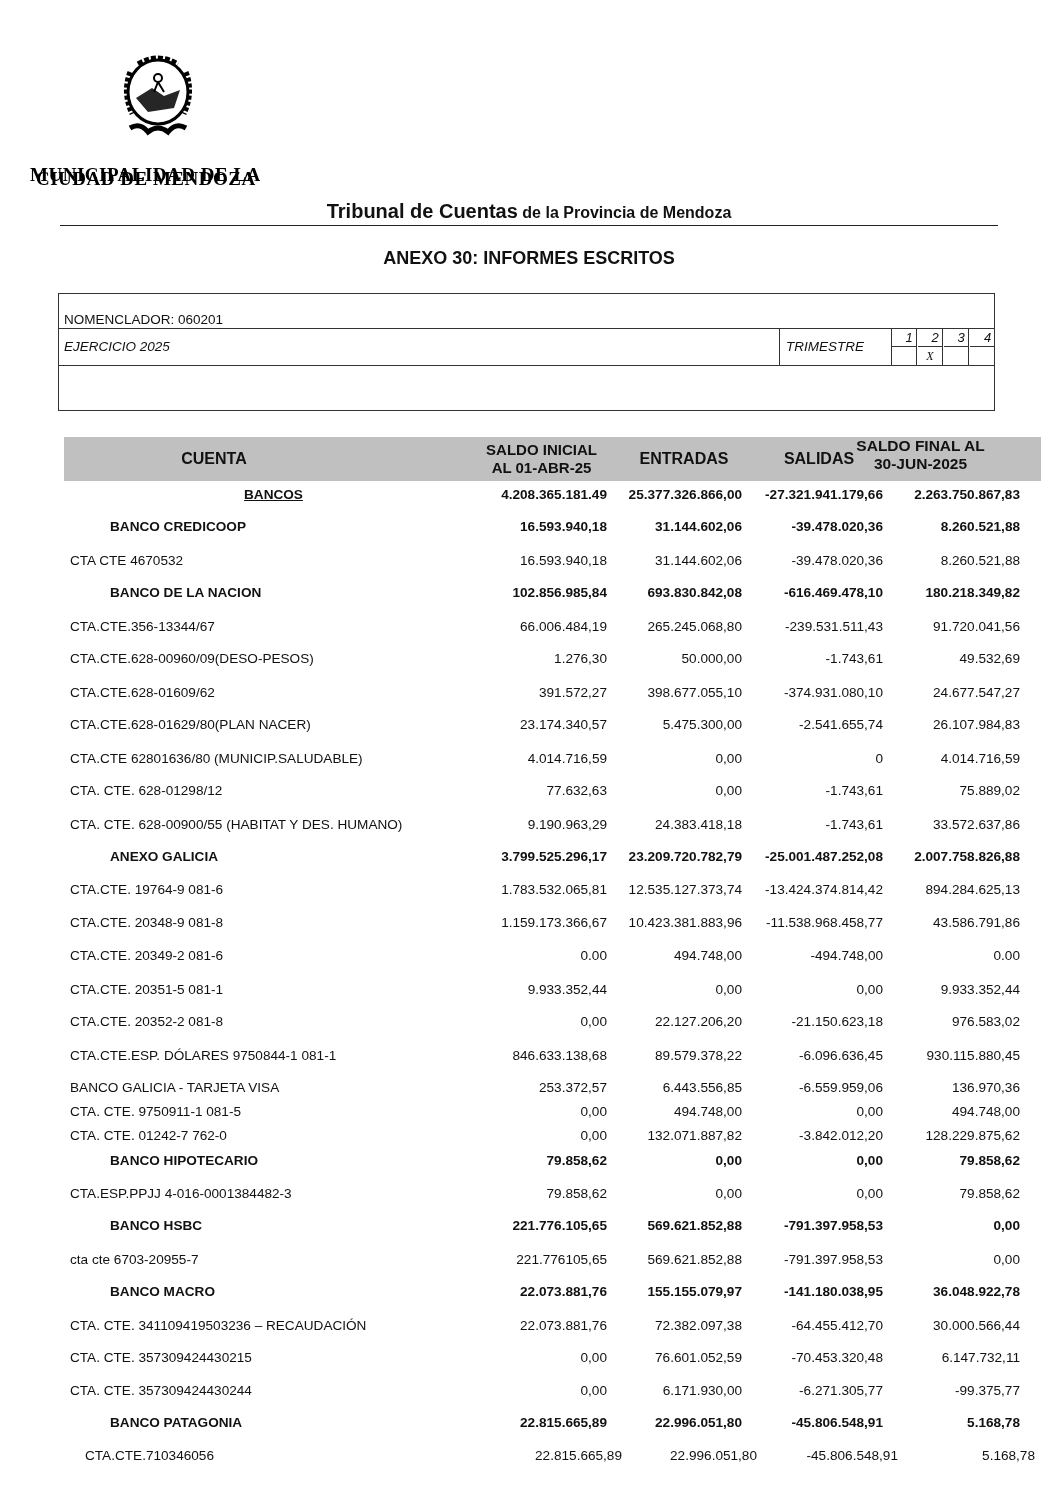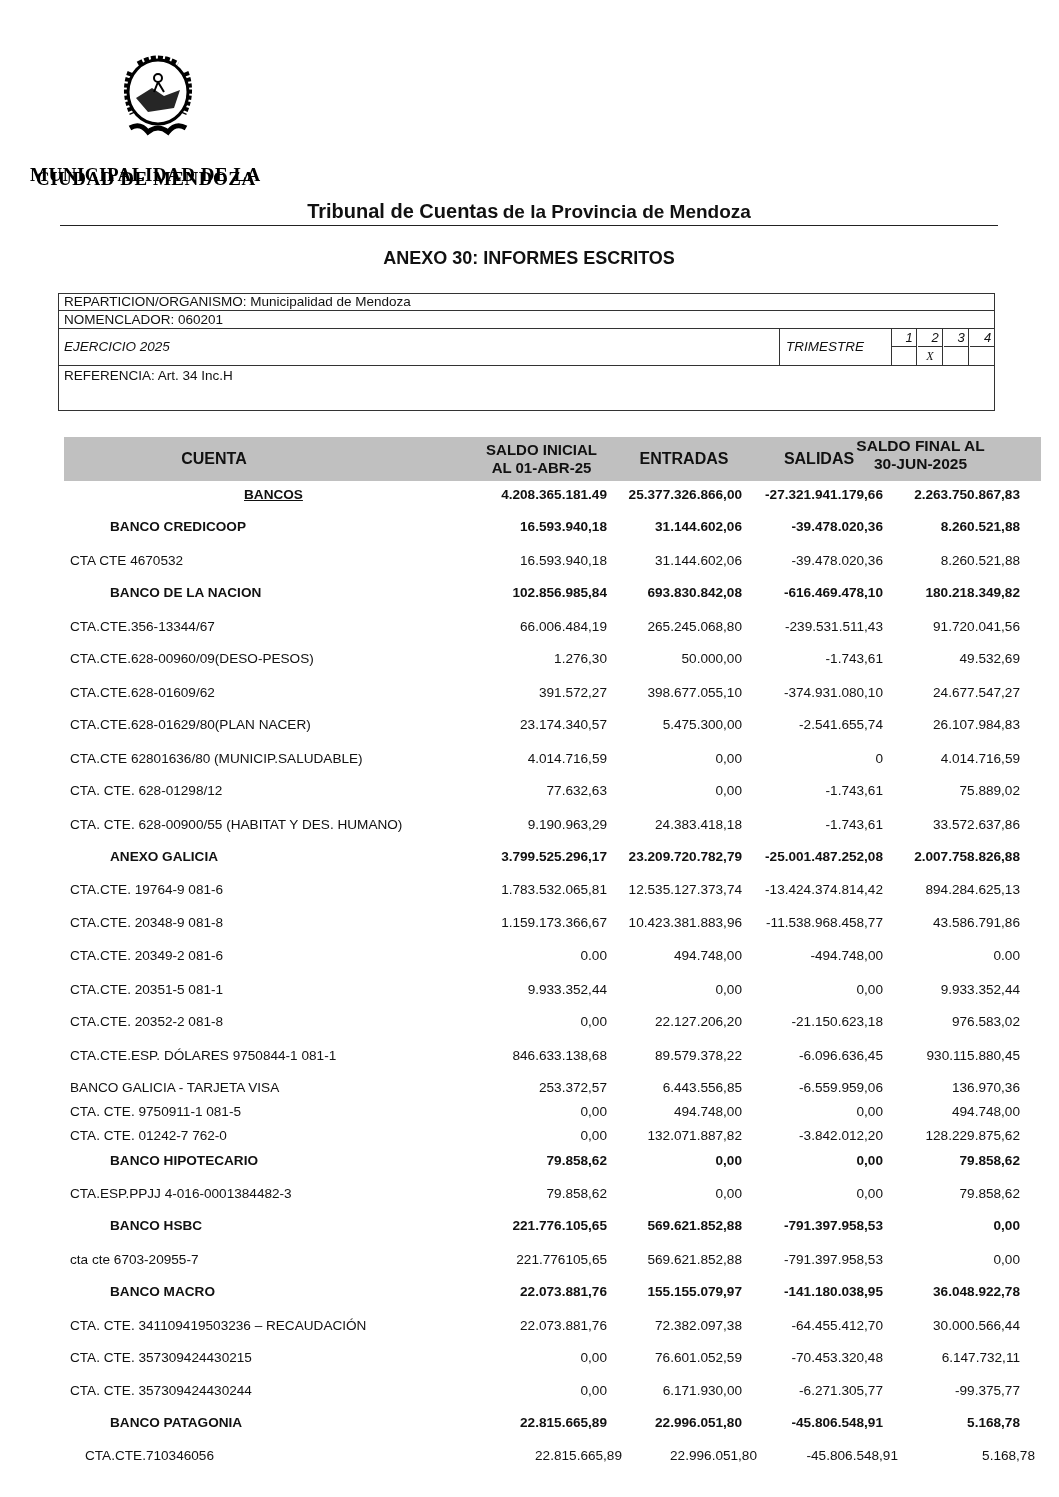--- a/index.html
+++ b/index.html
@@ -6,21 +6,21 @@
   body { width: 1059px; height: 1497px; position: relative; overflow: hidden; font-family: "Liberation Sans", sans-serif; color: #111; }
 
   .logo { position: absolute; left: 28px; top: 52px; width: 260px; height: 140px; }
   .emblem { position: absolute; left: 80px; top: 0; width: 100px; height: 88px; }
   .logo-line { position: absolute; left: 2px; font-family: "Liberation Serif", serif; font-weight: bold; font-size: 19px; letter-spacing: 0.5px; color: #000; white-space: nowrap; }
   .logo-line.l1 { top: 95px; margin-top: 17px; }
   .logo-line.l2 { top: 116px; left: 8px; }
 
   .tribunal { position: absolute; left: 60px; width: 938px; top: 200px; text-align: center; white-space: nowrap; }
   .tribunal .big { font-size: 20px; font-weight: bold; }
-  .tribunal .small { font-size: 19px; font-weight: bold; }
+  .tribunal .small { font-size: 16px; font-weight: bold; }
   .rule { position: absolute; left: 60px; top: 225px; width: 938px; height: 0; border-top: 1.5px solid #222; }
 
   .anexo { position: absolute; left: 60px; width: 938px; top: 248px; text-align: center; font-size: 18px; font-weight: bold; }
 
   .infobox { position: absolute; left: 58px; top: 293px; width: 935px; height: 116px; border: 1px solid #333; }
   .ib-row { position: absolute; left: 0; width: 100%; border-bottom: 1px solid #333; font-size: 13.5px; box-sizing: border-box; padding-left: 5px; }
   .ib-r1 { top: 0; height: 17px; line-height: 16px; }
   .ib-r2 { top: 17px; height: 18px; line-height: 17px; }
   .ib-r3 { top: 35px; height: 37px; font-style: italic; }
   .ib-r4 { top: 72px; height: 44px; border-bottom: none; line-height: 20px; }
@@ -71,39 +71,37 @@
 
 <div class="tribunal">
   <span class="big">Tribunal de Cuentas</span>
   <span class="small">de la Provincia de Mendoza</span>
 </div>
 <div class="rule"></div>
 
 <div class="anexo">ANEXO 30: INFORMES ESCRITOS</div>
 
 <div class="infobox">
-  <div class="ib-row ib-r1">REPARTICION/ORGANISMO: Municipalidad de Mendoza</div>
   <div class="ib-row ib-r2">NOMENCLADOR: 060201</div>
   <div class="ib-row ib-r3">
     <span class="ejercicio">EJERCICIO  2025</span>
     <div class="trim-cell">
       <span class="trim-label">TRIMESTRE</span>
     </div>
     <div class="qgrid">
       <div class="q top" style="left:0">1</div>
       <div class="q top" style="left:26px">2</div>
       <div class="q top" style="left:52px">3</div>
       <div class="q top last" style="left:78px">4</div>
       <div class="q bot" style="left:0"></div>
       <div class="q bot" style="left:26px">X</div>
       <div class="q bot" style="left:52px"></div>
       <div class="q bot last" style="left:78px"></div>
     </div>
   </div>
-  <div class="ib-row ib-r4">REFERENCIA: Art. 34 Inc.H</div>
 </div>
 
 <div class="thead">
   <div class="th cuenta">CUENTA</div>
   <div class="th saldo-ini">
     <div>SALDO INICIAL</div>
     <div>AL 01-ABR-25</div>
   </div>
   <div class="th entradas">ENTRADAS</div>
   <div class="th salidas">SALIDAS</div>

